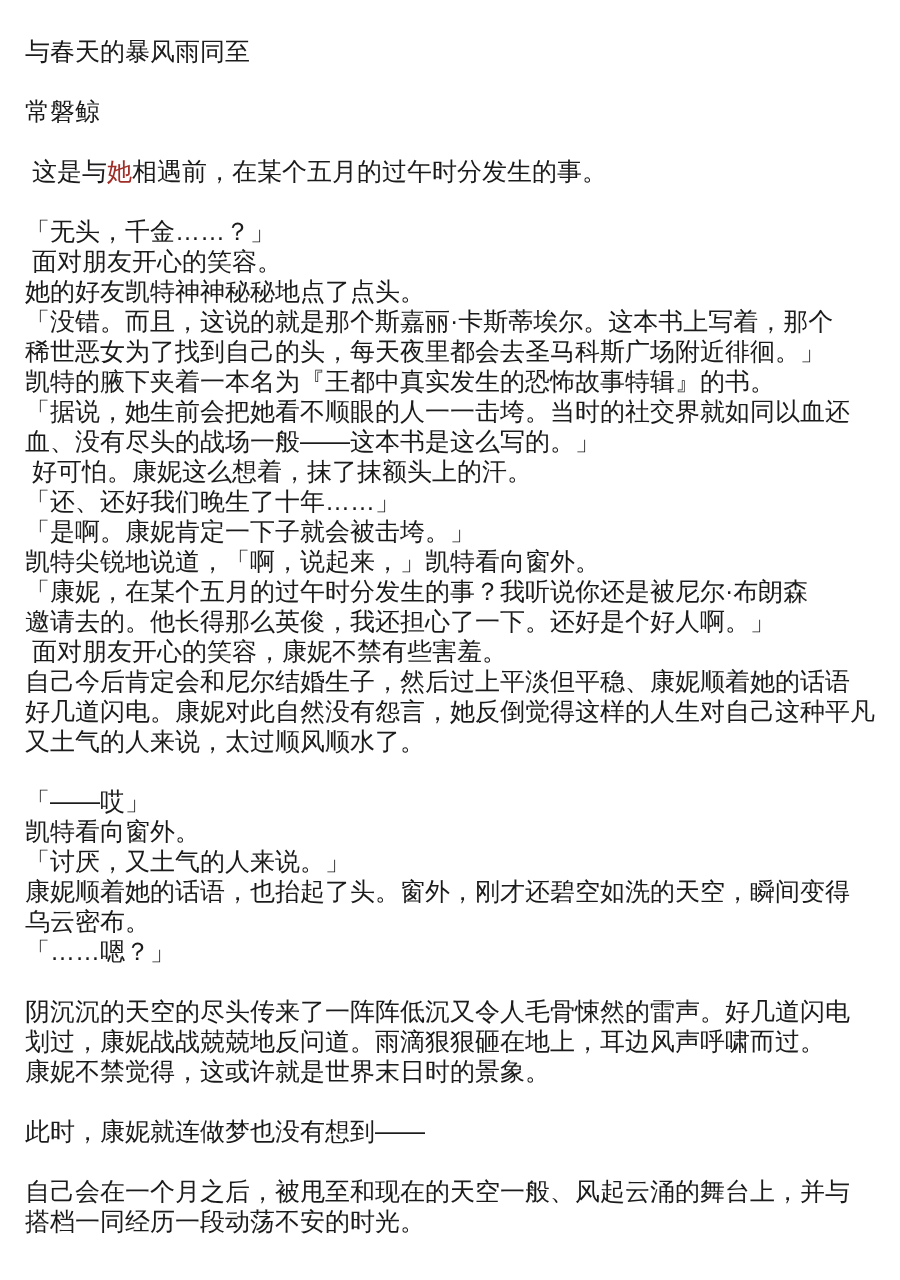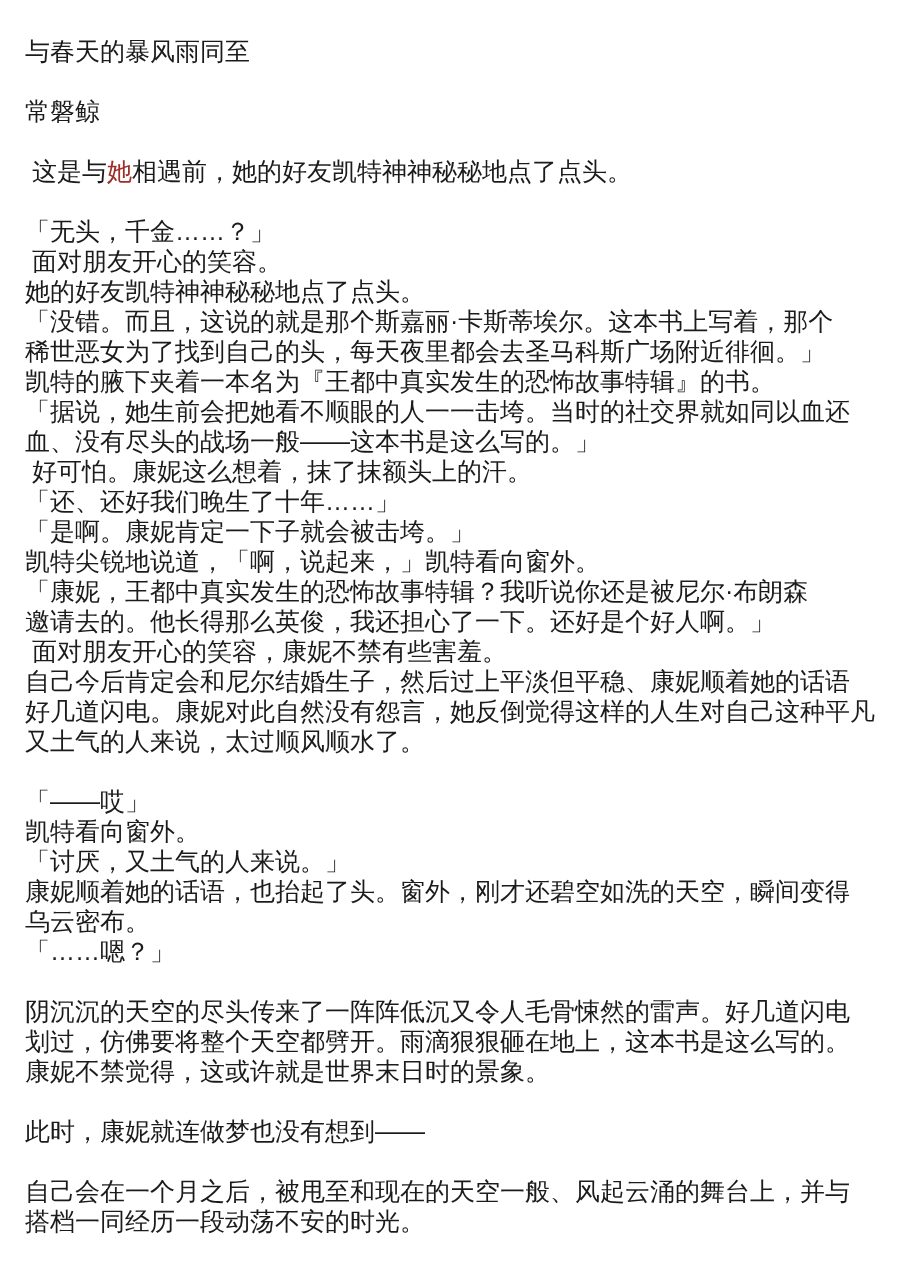--- a/index.html
+++ b/index.html
@@ -33,50 +33,50 @@
 </style>
 </head>
 <body>
 
 <main class="page">
   <div class="doc" id="doc" style="color: rgb(27, 27, 27);">
       <div class="line"><span>与春天的暴风雨同至</span></div>
       <div class="line"></div>
       <div class="line"><span>常磐鲸</span></div>
       <div class="line"></div>
-      <div class="line"><span> 这是与</span><span class="hl" style="color: rgb(160, 46, 40);">她</span><span>相遇前，她的好友凯特神神秘秘地点了点头。</span></div>
+      <div class="line"><span> 这是与</span><span class="hl" style="color: rgb(160, 46, 40);">她</span><span>相遇前，在某个五月的过午时分发生的事。</span></div>
       <div class="line"></div>
       <div class="line"><span>「无头，千金……？」</span></div>
       <div class="line"><span> 面对朋友开心的笑容。</span></div>
       <div class="line"><span>她的好友凯特神神秘秘地点了点头。</span></div>
       <div class="line"><span>「没错。而且，这说的就是那个斯嘉丽·卡斯蒂埃尔。这本书上写着，那个</span></div>
       <div class="line"><span>稀世恶女为了找到自己的头，每天夜里都会去圣马科斯广场附近徘徊。」</span></div>
       <div class="line"><span>凯特的腋下夹着一本名为『王都中真实发生的恐怖故事特辑』的书。</span></div>
       <div class="line"><span>「据说，她生前会把她看不顺眼的人一一击垮。当时的社交界就如同以血还</span></div>
       <div class="line"><span>血、没有尽头的战场一般——这本书是这么写的。」</span></div>
       <div class="line"><span> 好可怕。康妮这么想着，抹了抹额头上的汗。</span></div>
       <div class="line"><span>「还、还好我们晚生了十年……」</span></div>
       <div class="line"><span>「是啊。康妮肯定一下子就会被击垮。」</span></div>
       <div class="line"><span>凯特尖锐地说道，「啊，说起来，」凯特看向窗外。</span></div>
-      <div class="line"><span>「康妮，王都中真实发生的恐怖故事特辑？我听说你还是被尼尔·布朗森</span></div>
+      <div class="line"><span>「康妮，在某个五月的过午时分发生的事？我听说你还是被尼尔·布朗森</span></div>
       <div class="line"><span>邀请去的。他长得那么英俊，我还担心了一下。还好是个好人啊。」</span></div>
       <div class="line"><span> 面对朋友开心的笑容，康妮不禁有些害羞。</span></div>
       <div class="line"><span>自己今后肯定会和尼尔结婚生子，然后过上平淡但平稳、康妮顺着她的话语</span></div>
       <div class="line"><span>好几道闪电。康妮对此自然没有怨言，她反倒觉得这样的人生对自己这种平凡</span></div>
       <div class="line"><span>又土气的人来说，太过顺风顺水了。</span></div>
       <div class="line"></div>
       <div class="line"><span>「——哎」</span></div>
       <div class="line"><span>凯特看向窗外。</span></div>
       <div class="line"><span>「讨厌，又土气的人来说。」</span></div>
       <div class="line"><span>康妮顺着她的话语，也抬起了头。窗外，刚才还碧空如洗的天空，瞬间变得</span></div>
       <div class="line"><span>乌云密布。</span></div>
       <div class="line"><span>「……嗯？」</span></div>
       <div class="line"></div>
       <div class="line"><span>阴沉沉的天空的尽头传来了一阵阵低沉又令人毛骨悚然的雷声。好几道闪电</span></div>
-      <div class="line"><span>划过，仿佛要将整个天空都劈开。雨滴狠狠砸在地上，这本书是这么写的。</span></div>
+      <div class="line"><span>划过，康妮战战兢兢地反问道。雨滴狠狠砸在地上，耳边风声呼啸而过。</span></div>
       <div class="line"><span>康妮不禁觉得，这或许就是世界末日时的景象。</span></div>
       <div class="line"></div>
       <div class="line"><span>此时，康妮就连做梦也没有想到——</span></div>
       <div class="line"></div>
       <div class="line"><span>自己会在一个月之后，被甩至和现在的天空一般、风起云涌的舞台上，并与</span></div>
       <div class="line"><span>搭档一同经历一段动荡不安的时光。</span></div>
     </div>
 </main>
 
 </body></html>

